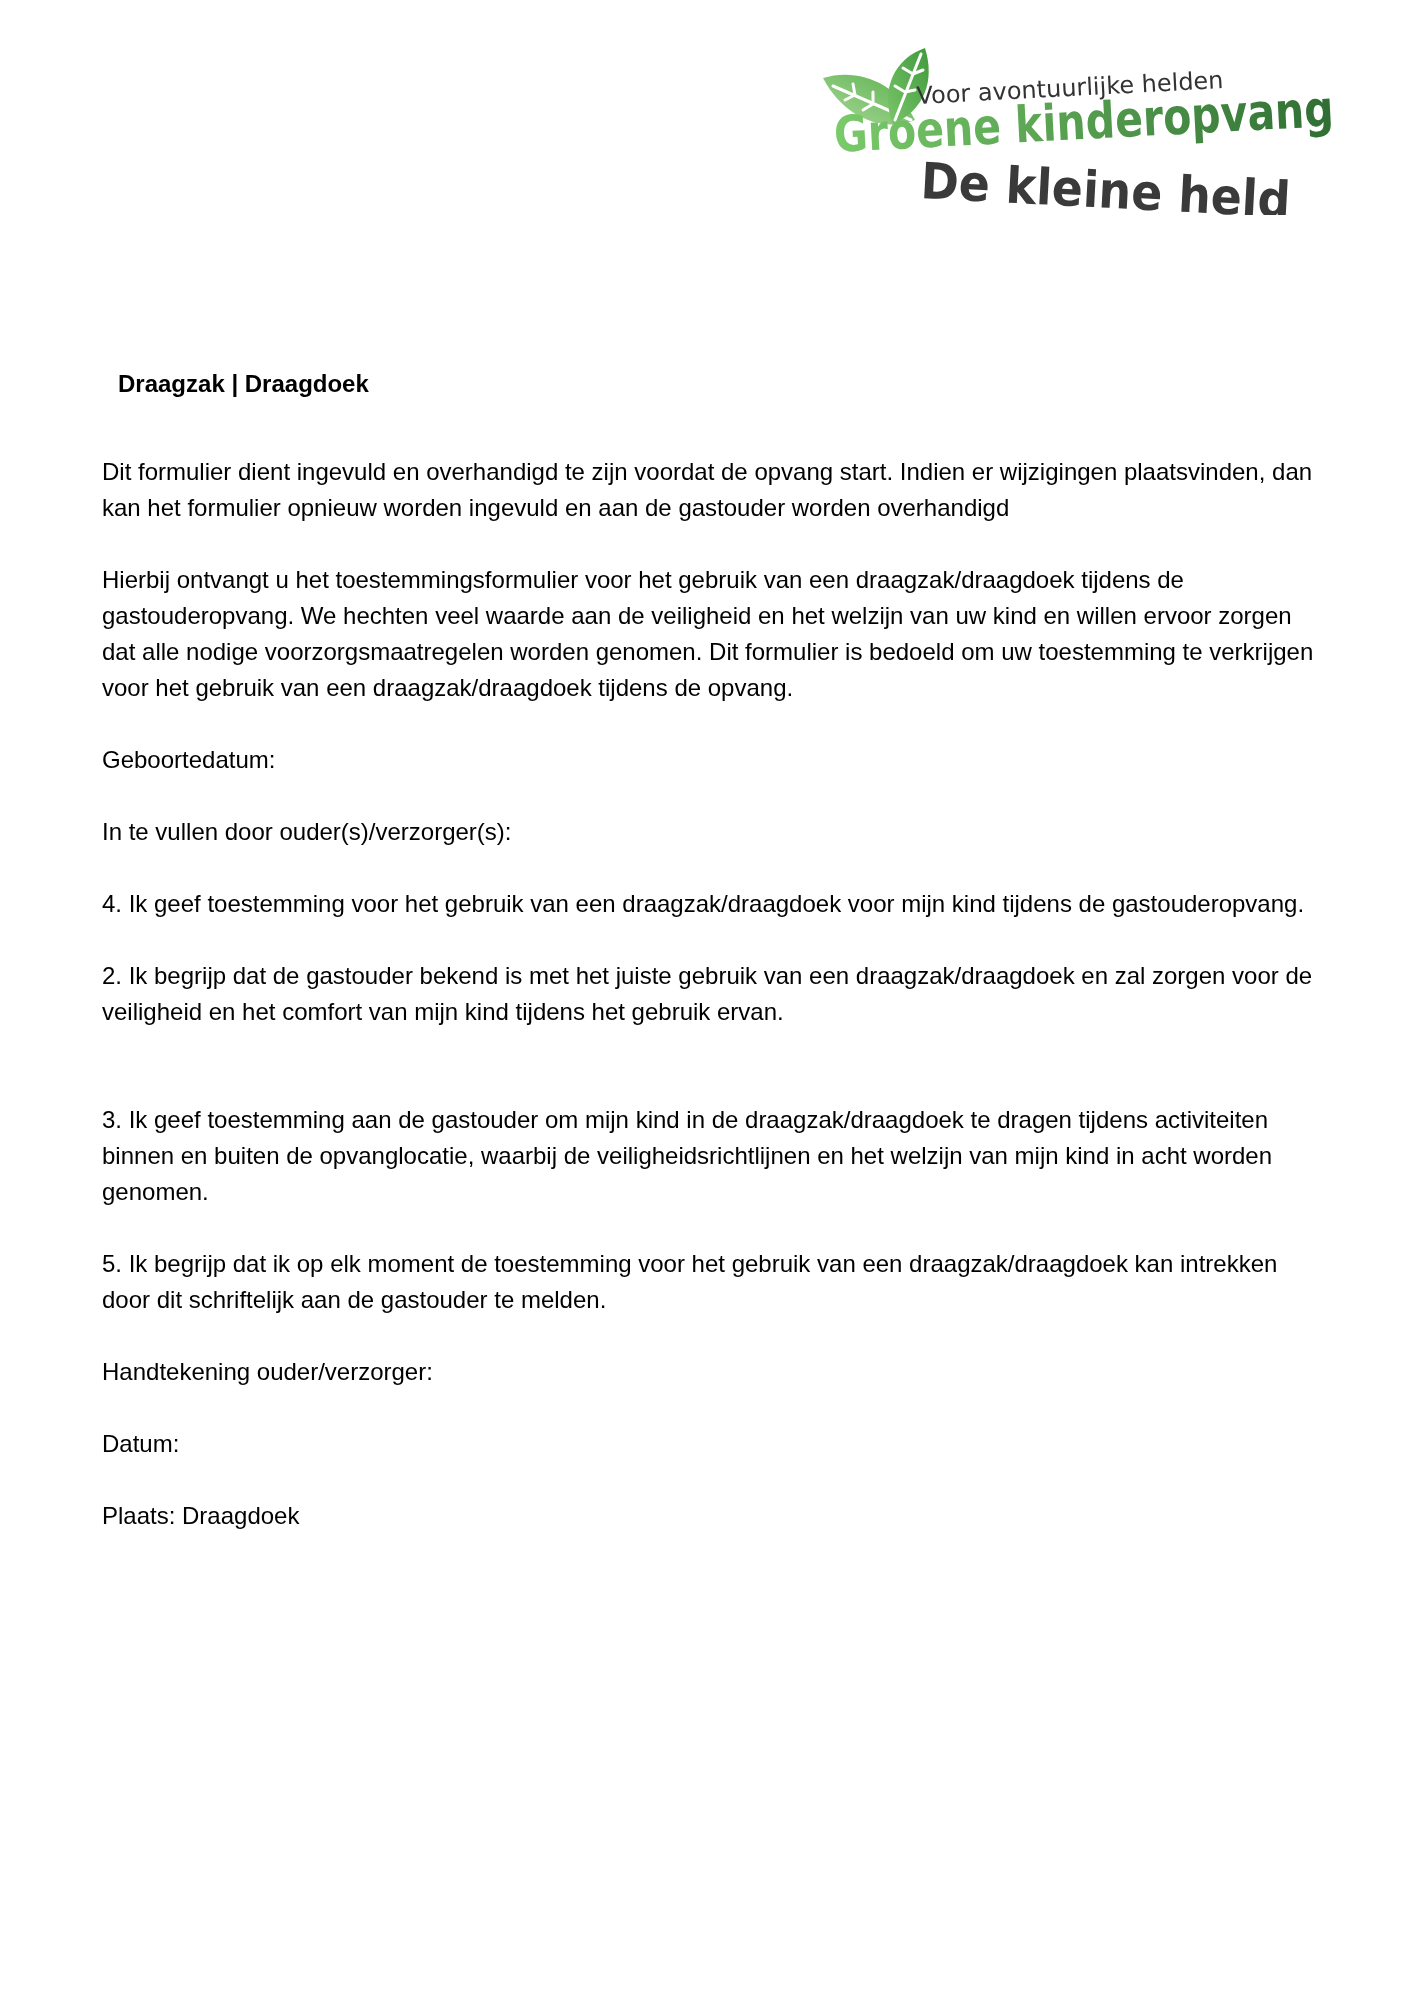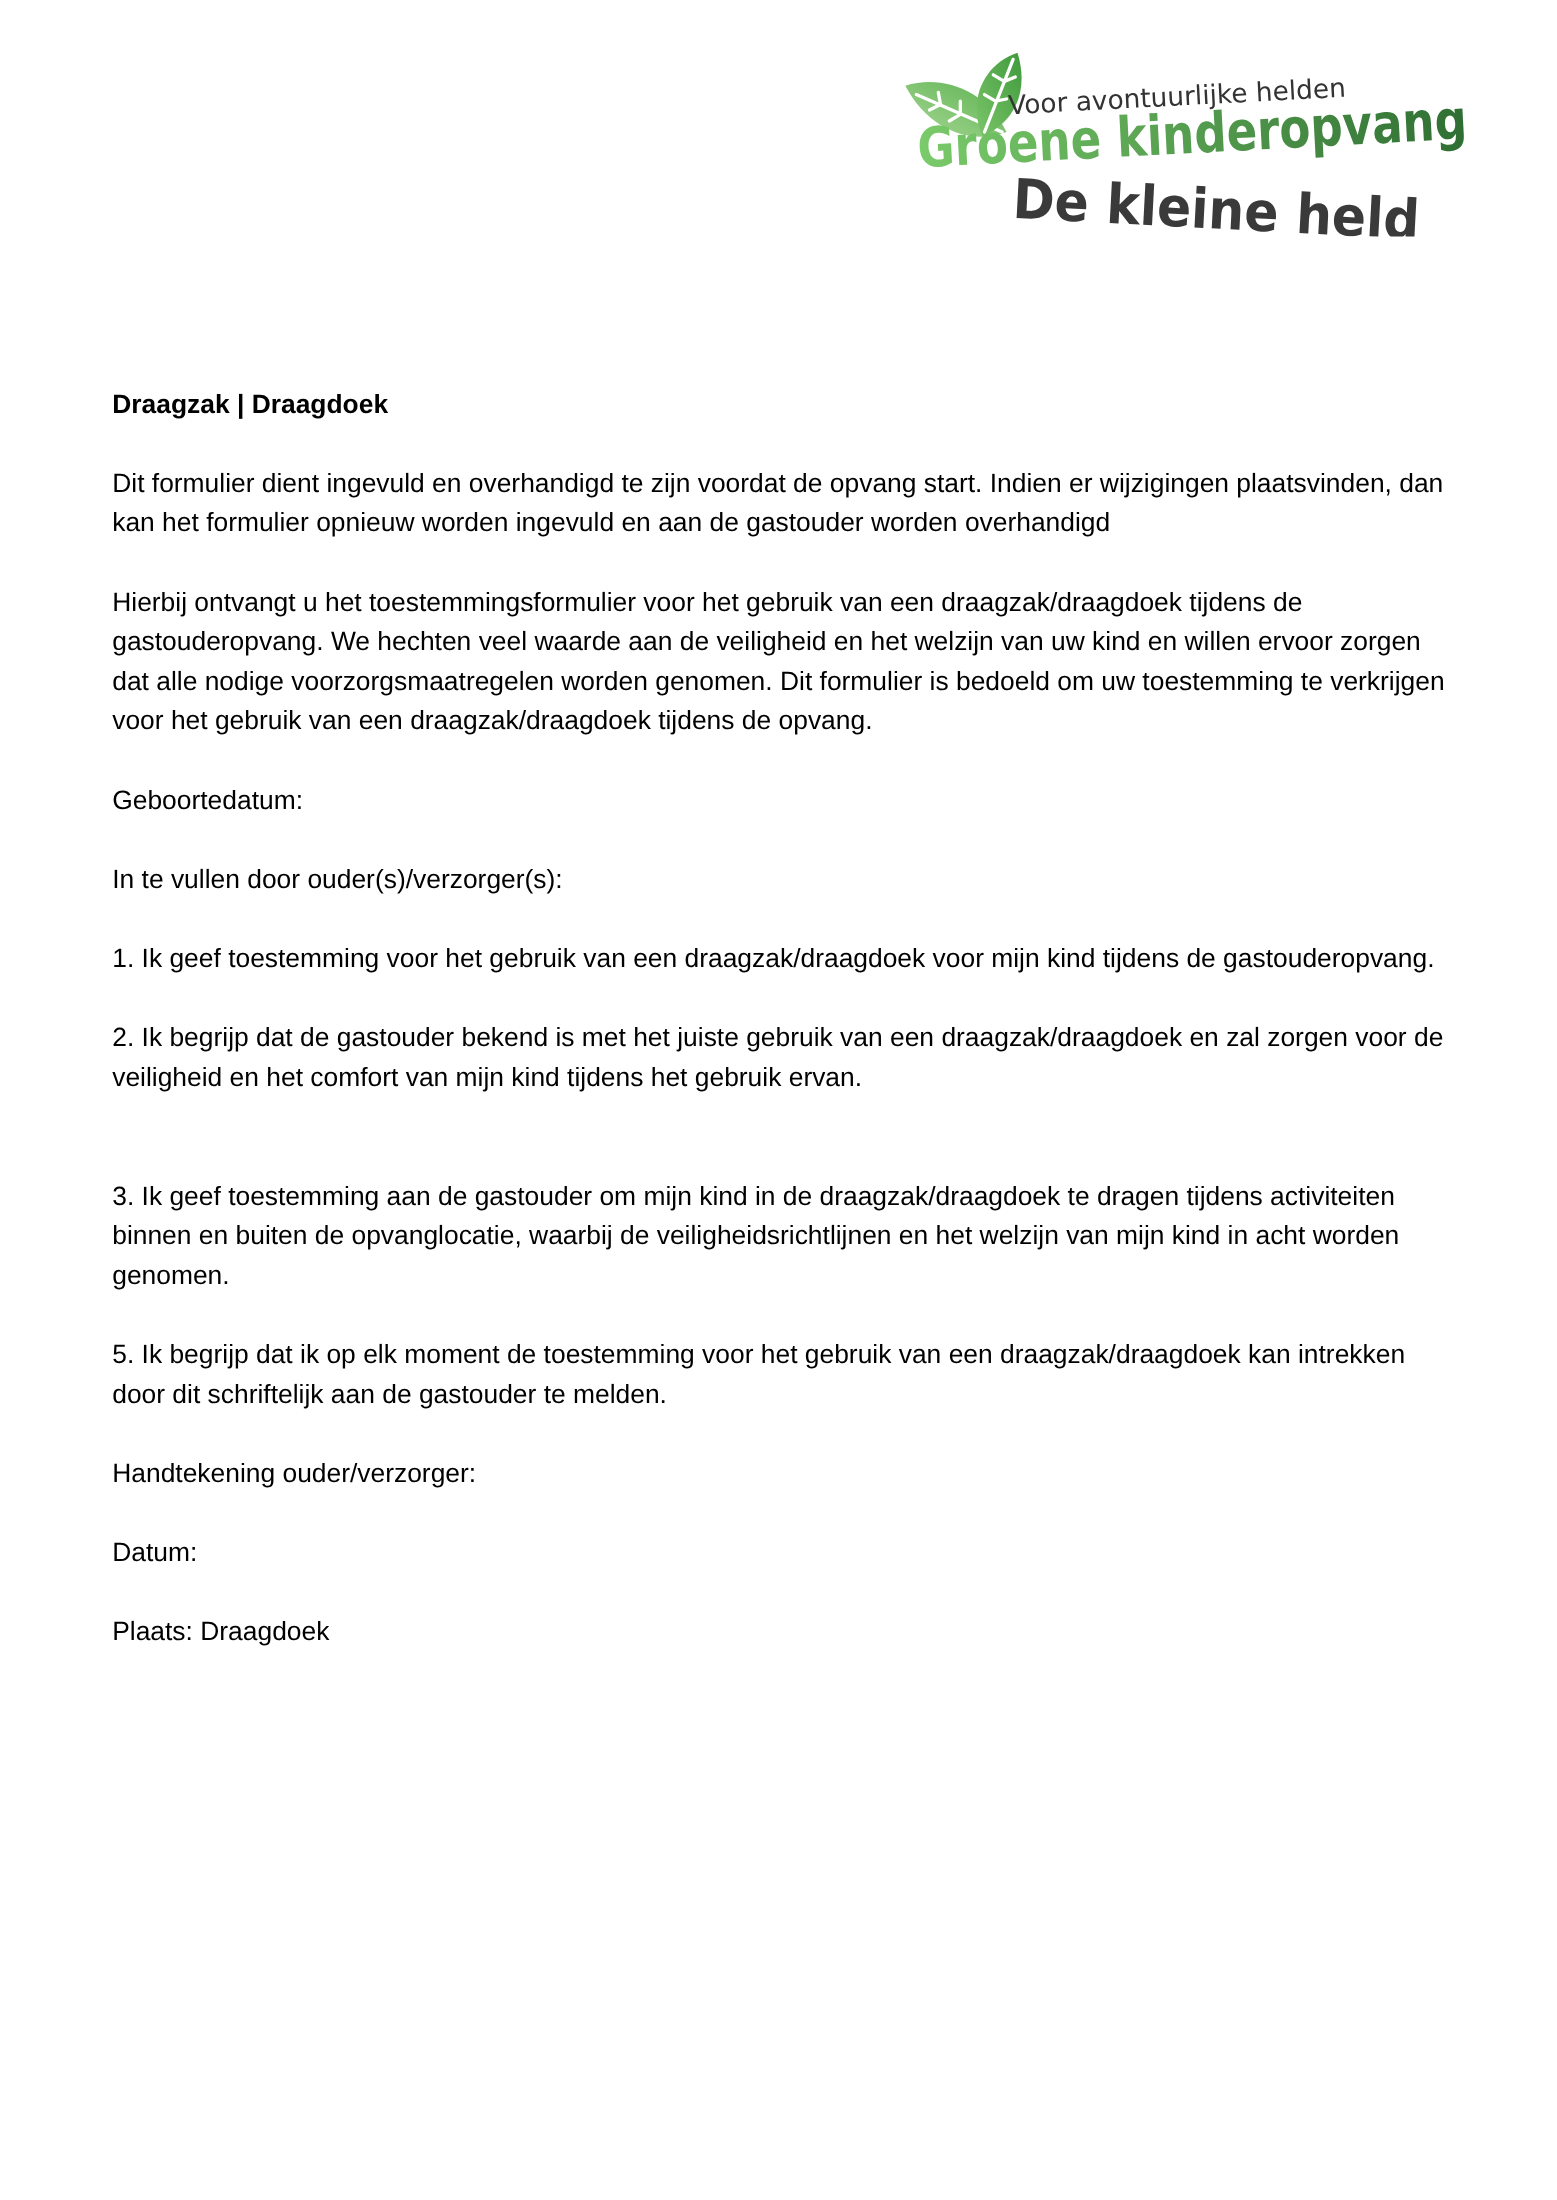--- a/index.html
+++ b/index.html
@@ -2,21 +2,21 @@
 <html><head>
   <meta charset="utf-8">
   <style>
     html, body { margin: 0; padding: 0; background: #ffffff; }
     body { width: 1415px; height: 2000px; position: relative; overflow: hidden;
            font-family: "Liberation Sans", sans-serif; color: #000; }
     .logo { position: absolute; left: 815px; top: 40px; width: 540px; height: 175px; }
     .logo svg { width: 100%; height: 100%; display: block; }
     .content { position: absolute; left: 102px; top: 350px; width: 1220px;
                font-size: 24px; line-height: 36px; }
-    .title { font-weight: bold; margin: 0; }
+    .title { font-weight: bold; margin: 16px; }
     .para { margin: 0; }
     .gap { height: 36px; }
   </style>
 </head>
 <body>
 
 <div class="logo">
   <svg viewBox="0 0 540 175" xmlns="http://www.w3.org/2000/svg">
     <defs>
       <linearGradient id="leafA" x1="0" y1="1" x2="1" y2="0">
@@ -50,21 +50,21 @@
   <p class="title">Draagzak | Draagdoek</p>
   <div class="gap"></div>
   <p class="para">Dit formulier dient ingevuld en overhandigd te zijn voordat de opvang start. Indien er wijzigingen plaatsvinden, dan kan het formulier opnieuw worden ingevuld en aan de gastouder worden overhandigd</p>
   <div class="gap"></div>
   <p class="para">Hierbij ontvangt u het toestemmingsformulier voor het gebruik van een draagzak/draagdoek tijdens de gastouderopvang. We hechten veel waarde aan de veiligheid en het welzijn van uw kind en willen ervoor zorgen dat alle nodige voorzorgsmaatregelen worden genomen. Dit formulier is bedoeld om uw toestemming te verkrijgen voor het gebruik van een draagzak/draagdoek tijdens de opvang.</p>
   <div class="gap"></div>
   <p class="para">Geboortedatum:</p>
   <div class="gap"></div>
   <p class="para">In te vullen door ouder(s)/verzorger(s):</p>
   <div class="gap"></div>
-  <p class="para">1. Ik geef toestemming voor het gebruik van een draagzak/draagdoek voor mijn kind tijdens de gastouderopvang.</p>
+  <p class="para">4. Ik geef toestemming voor het gebruik van een draagzak/draagdoek voor mijn kind tijdens de gastouderopvang.</p>
   <div class="gap"></div>
   <p class="para">2. Ik begrijp dat de gastouder bekend is met het juiste gebruik van een draagzak/draagdoek en zal zorgen voor de veiligheid en het comfort van mijn kind tijdens het gebruik ervan.</p>
   <div class="gap"></div>
   <div class="gap"></div>
   <p class="para">3. Ik geef toestemming aan de gastouder om mijn kind in de draagzak/draagdoek te dragen tijdens activiteiten binnen en buiten de opvanglocatie, waarbij de veiligheidsrichtlijnen en het welzijn van mijn kind in acht worden genomen.</p>
   <div class="gap"></div>
   <p class="para">5. Ik begrijp dat ik op elk moment de toestemming voor het gebruik van een draagzak/draagdoek kan intrekken door dit schriftelijk aan de gastouder te melden.</p>
   <div class="gap"></div>
   <p class="para">Handtekening ouder/verzorger:</p>
   <div class="gap"></div>

